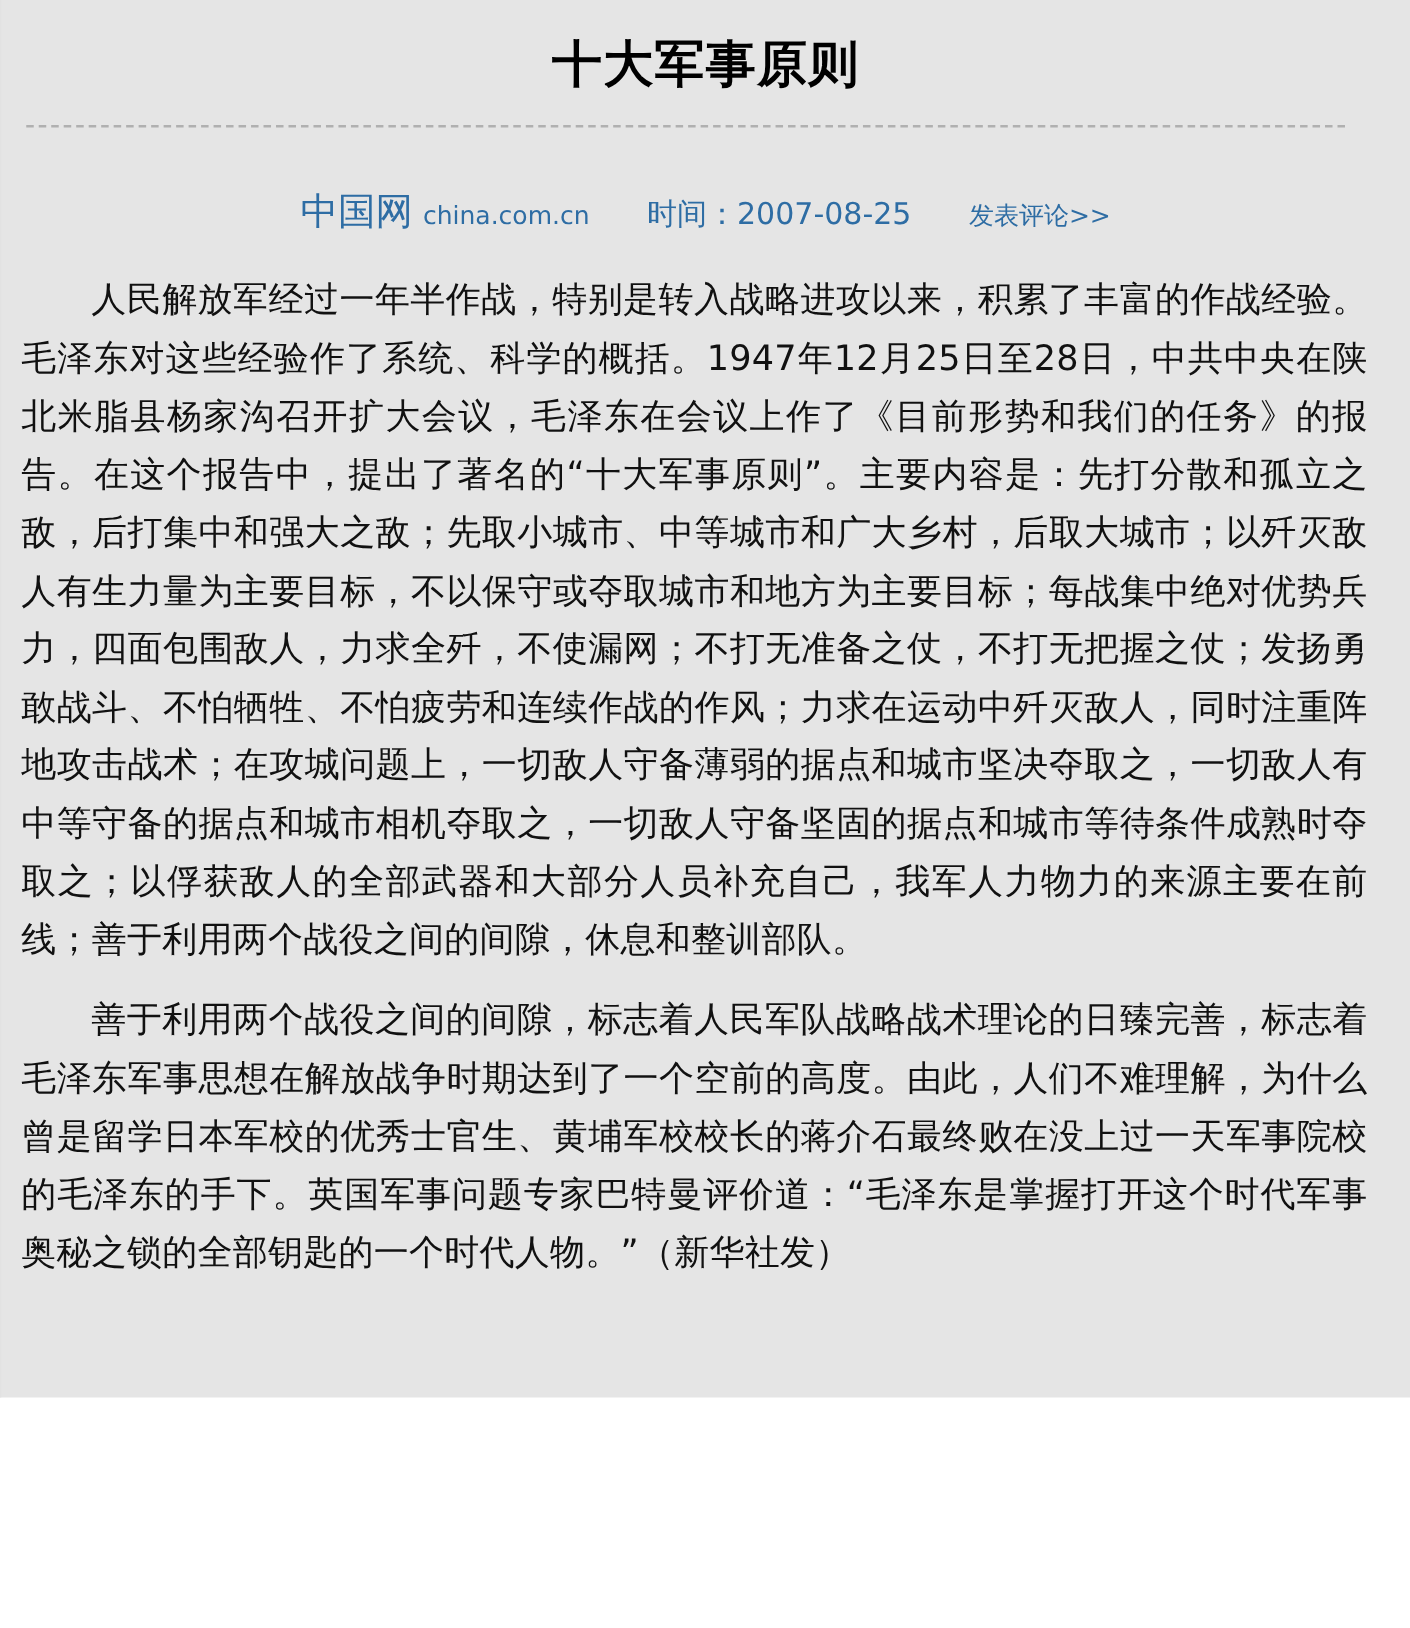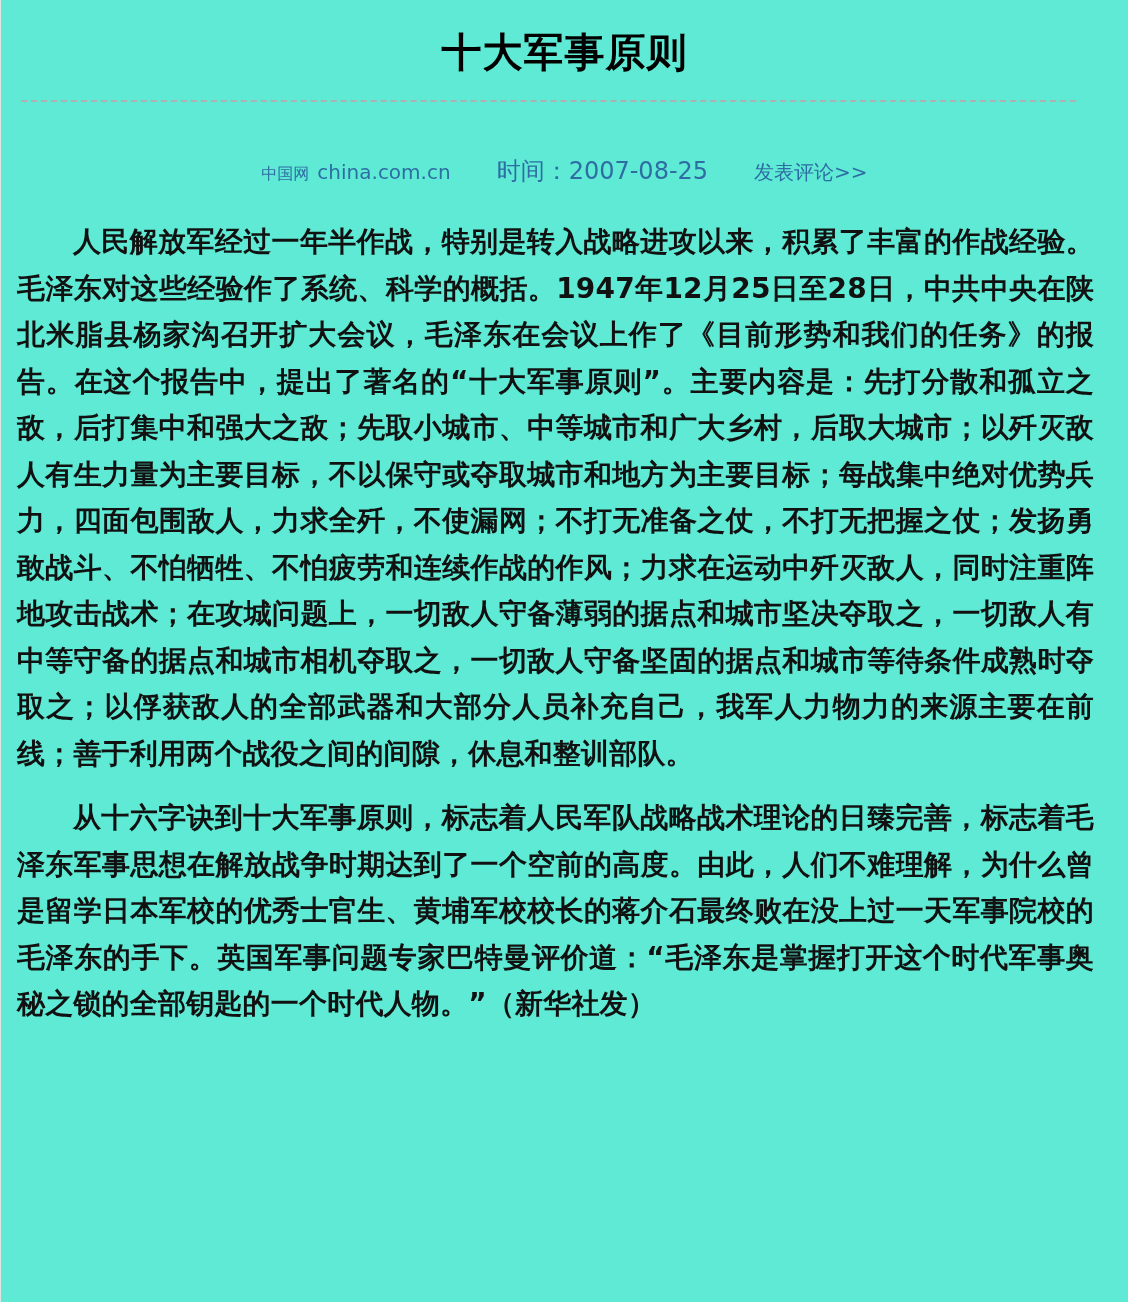--- a/index.html
+++ b/index.html
@@ -11,24 +11,24 @@
     width: 1128px;
     height: 1302px;
     font-family: "DejaVu Sans", "Liberation Sans", sans-serif;
     color: #000000;
     overflow: hidden;
   }
 
   .page {
     position: relative;
     width: 1128px;
-    height: 1302px;
+    height: 1118px;
     box-sizing: border-box;
     border-left: 1px solid #e2e2e2;
-    background: #5eead4;
+    background: #e5e5e5;
   }
 
   
   .title-block {
     padding-top: 26px;
     padding-bottom: 22px;
     text-align: center;
   }
   .article-title {
     margin: 0;
@@ -53,35 +53,34 @@
     padding-top: 28px;
     padding-bottom: 10px;
     color: #2e6da4;
     font-size: 24px;
     line-height: 34px;
     white-space: nowrap;
   }
   .meta .seg { display: inline-block; }
   .meta .gap-lg { display: inline-block; width: 46px; }
   .meta .gap-sm { display: inline-block; width: 8px; }
-  .meta .source-cn { font-size: 16px; }
+  .meta .source-cn { font-size: 30px; }
   .meta .source-en { font-size: 20px; }
   .meta .time-label { font-size: 24px; margin-top: 24px; }
   .meta .time-value { font-size: 24px; }
   .meta .comment-link {
     font-size: 20px;
     color: #2e6da4;
     text-decoration: none;
     cursor: pointer;
   }
 
   
   .article-body {
     padding: 18px 34px 0 16px;
-    font-weight: bold;
   }
   .para {
     margin: 0 0 18px 0;
     font-size: 28px;
     line-height: 46.5px;
     text-indent: 2em;
     text-align: justify;
     text-justify: inter-ideograph;
     letter-spacing: 0.2px;
     color: #111111;
@@ -99,16 +98,16 @@
   </div>
 
   <div class="rule"></div>
 
   <div class="meta">
     <span class="seg source-cn">中国网</span><span class="gap-sm"></span><span class="seg source-en">china.com.cn</span><span class="gap-lg"></span><span class="seg time-label">时间：</span><span class="seg time-value">2007-08-25</span><span class="gap-lg"></span><span class="comment-link">发表评论&gt;&gt;</span>
   </div>
 
   <div class="article-body">
     <p class="para">人民解放军经过一年半作战，特别是转入战略进攻以来，积累了丰富的作战经验。毛泽东对这些经验作了系统、科学的概括。1947年12月25日至28日，中共中央在陕北米脂县杨家沟召开扩大会议，毛泽东在会议上作了《目前形势和我们的任务》的报告。在这个报告中，提出了著名的“十大军事原则”。主要内容是：先打分散和孤立之敌，后打集中和强大之敌；先取小城市、中等城市和广大乡村，后取大城市；以歼灭敌人有生力量为主要目标，不以保守或夺取城市和地方为主要目标；每战集中绝对优势兵力，四面包围敌人，力求全歼，不使漏网；不打无准备之仗，不打无把握之仗；发扬勇敢战斗、不怕牺牲、不怕疲劳和连续作战的作风；力求在运动中歼灭敌人，同时注重阵地攻击战术；在攻城问题上，一切敌人守备薄弱的据点和城市坚决夺取之，一切敌人有中等守备的据点和城市相机夺取之，一切敌人守备坚固的据点和城市等待条件成熟时夺取之；以俘获敌人的全部武器和大部分人员补充自己，我军人力物力的来源主要在前线；善于利用两个战役之间的间隙，休息和整训部队。</p>
-    <p class="para">从十六字诀到十大军事原则，标志着人民军队战略战术理论的日臻完善，标志着毛泽东军事思想在解放战争时期达到了一个空前的高度。由此，人们不难理解，为什么曾是留学日本军校的优秀士官生、黄埔军校校长的蒋介石最终败在没上过一天军事院校的毛泽东的手下。英国军事问题专家巴特曼评价道：“毛泽东是掌握打开这个时代军事奥秘之锁的全部钥匙的一个时代人物。”（新华社发）</p>
+    <p class="para">善于利用两个战役之间的间隙，标志着人民军队战略战术理论的日臻完善，标志着毛泽东军事思想在解放战争时期达到了一个空前的高度。由此，人们不难理解，为什么曾是留学日本军校的优秀士官生、黄埔军校校长的蒋介石最终败在没上过一天军事院校的毛泽东的手下。英国军事问题专家巴特曼评价道：“毛泽东是掌握打开这个时代军事奥秘之锁的全部钥匙的一个时代人物。”（新华社发）</p>
   </div>
 
 </div>
 
 </body></html>

